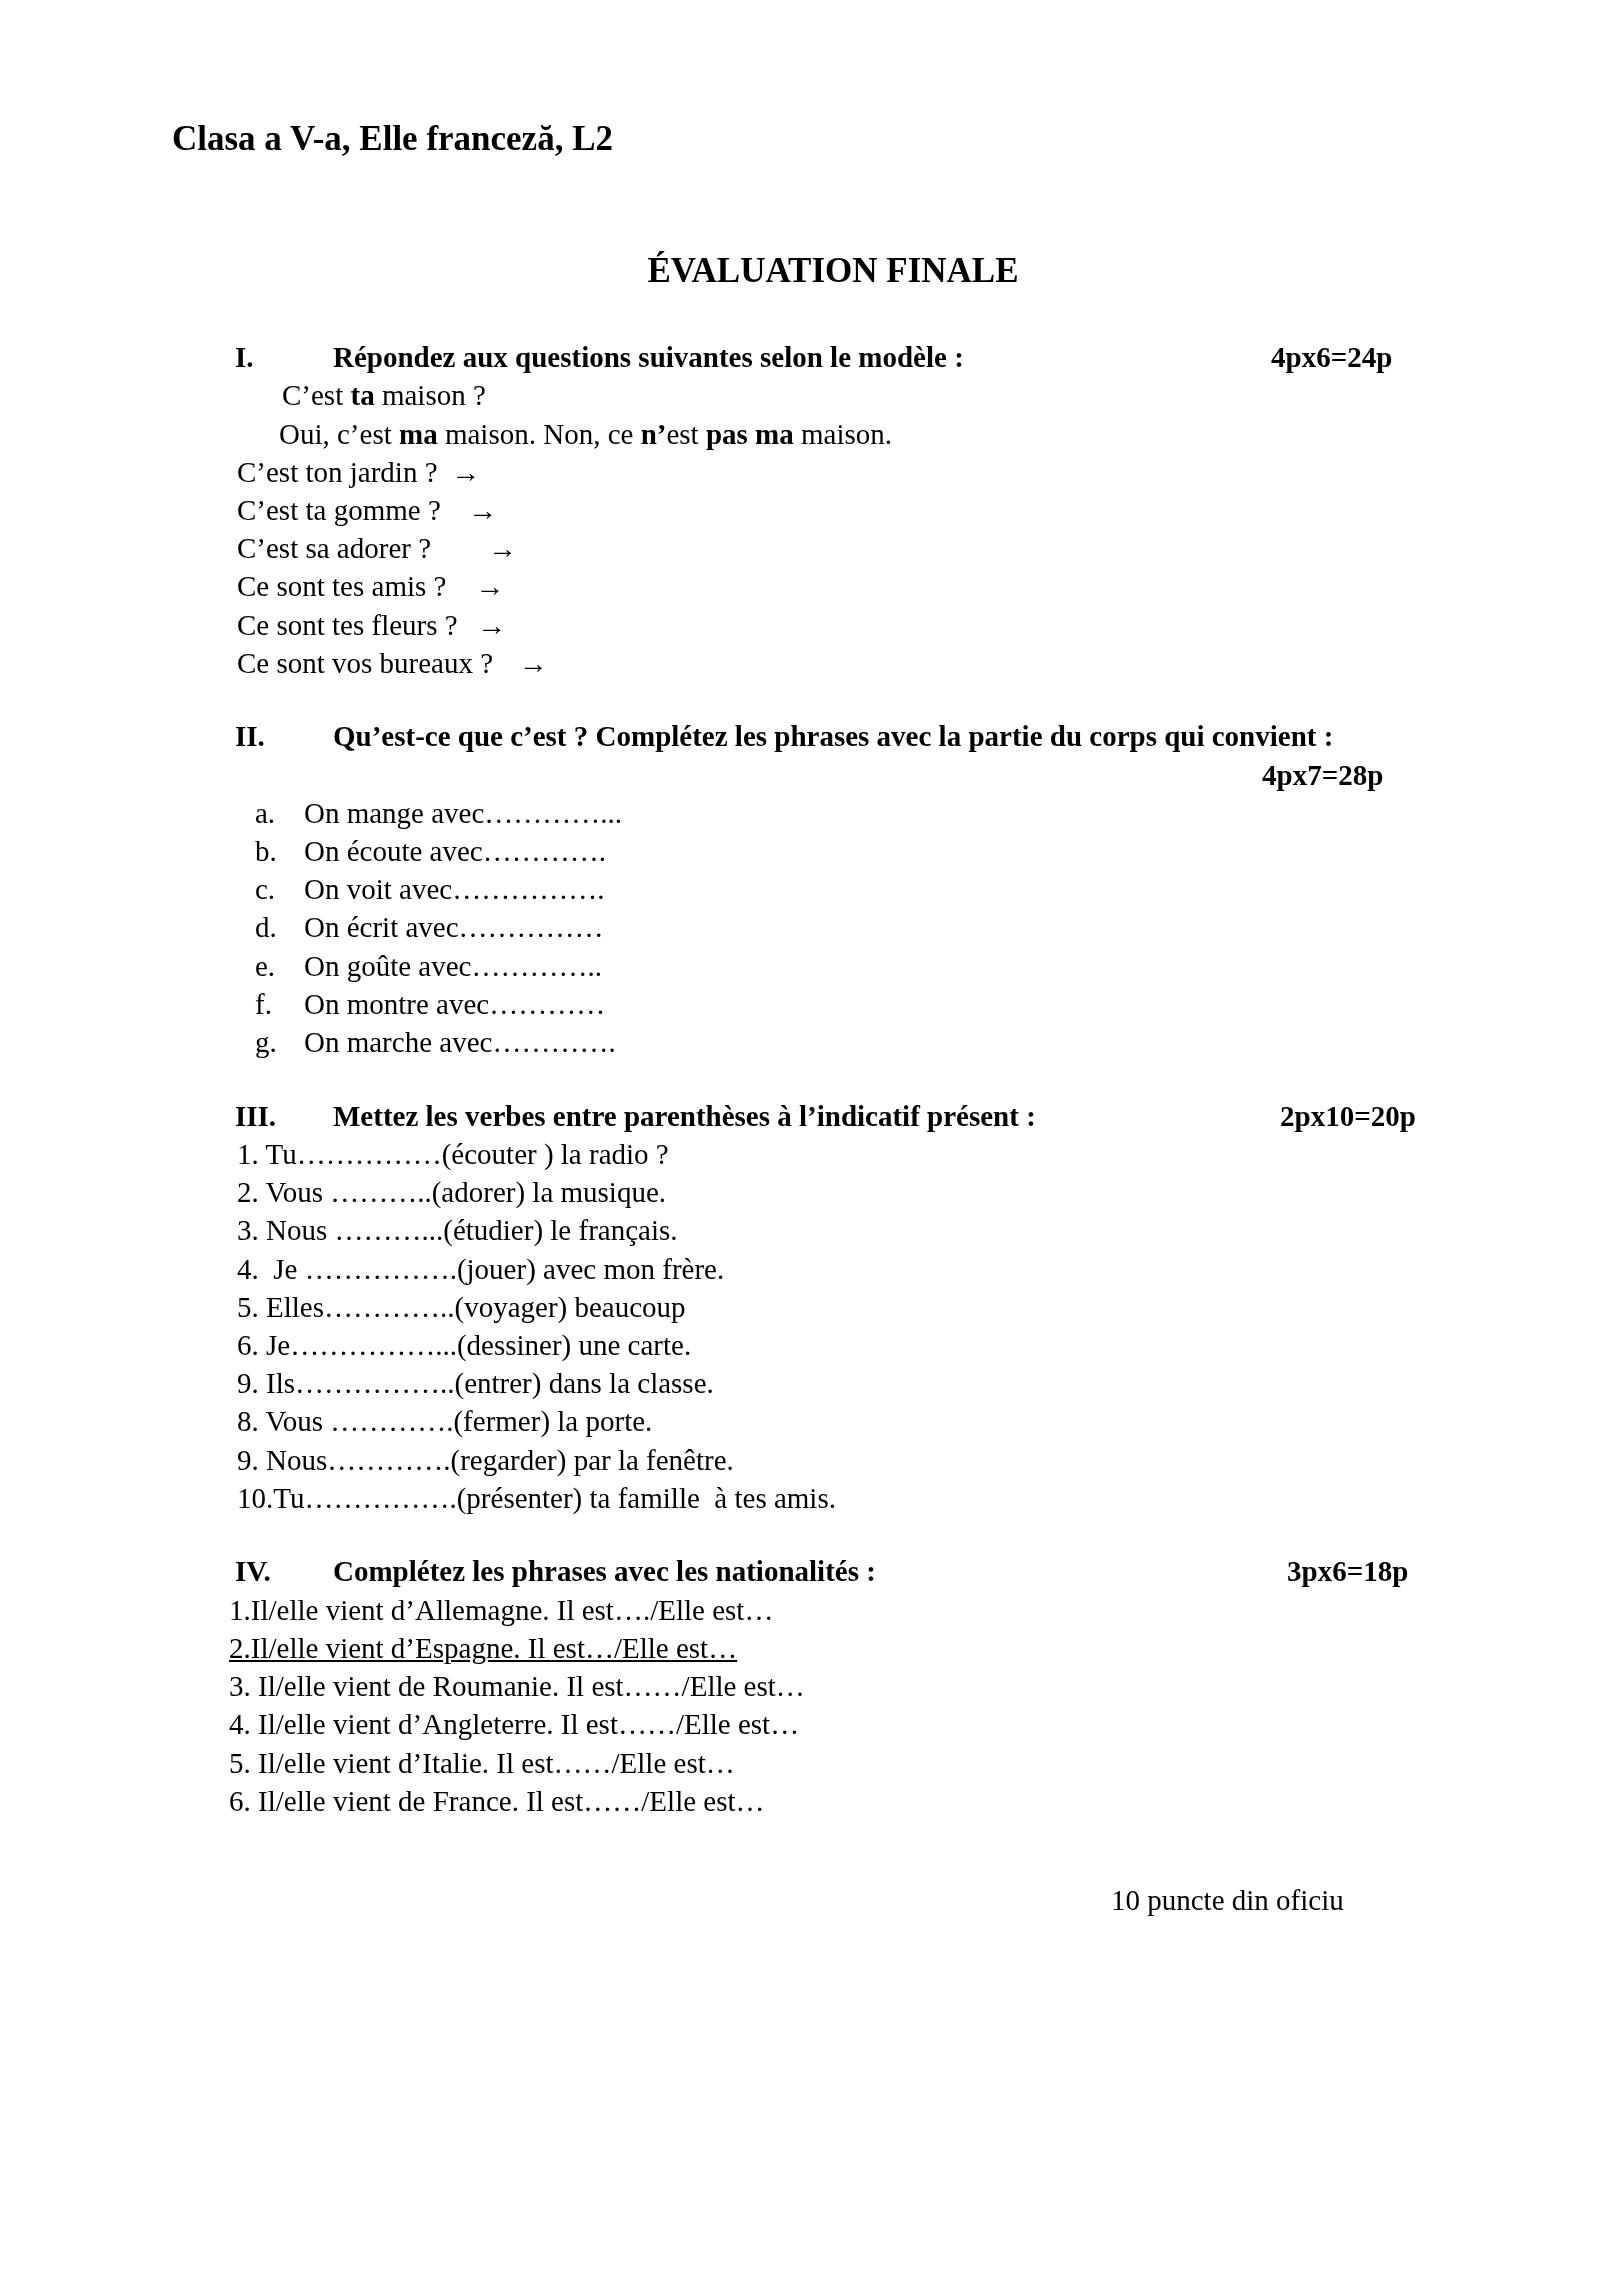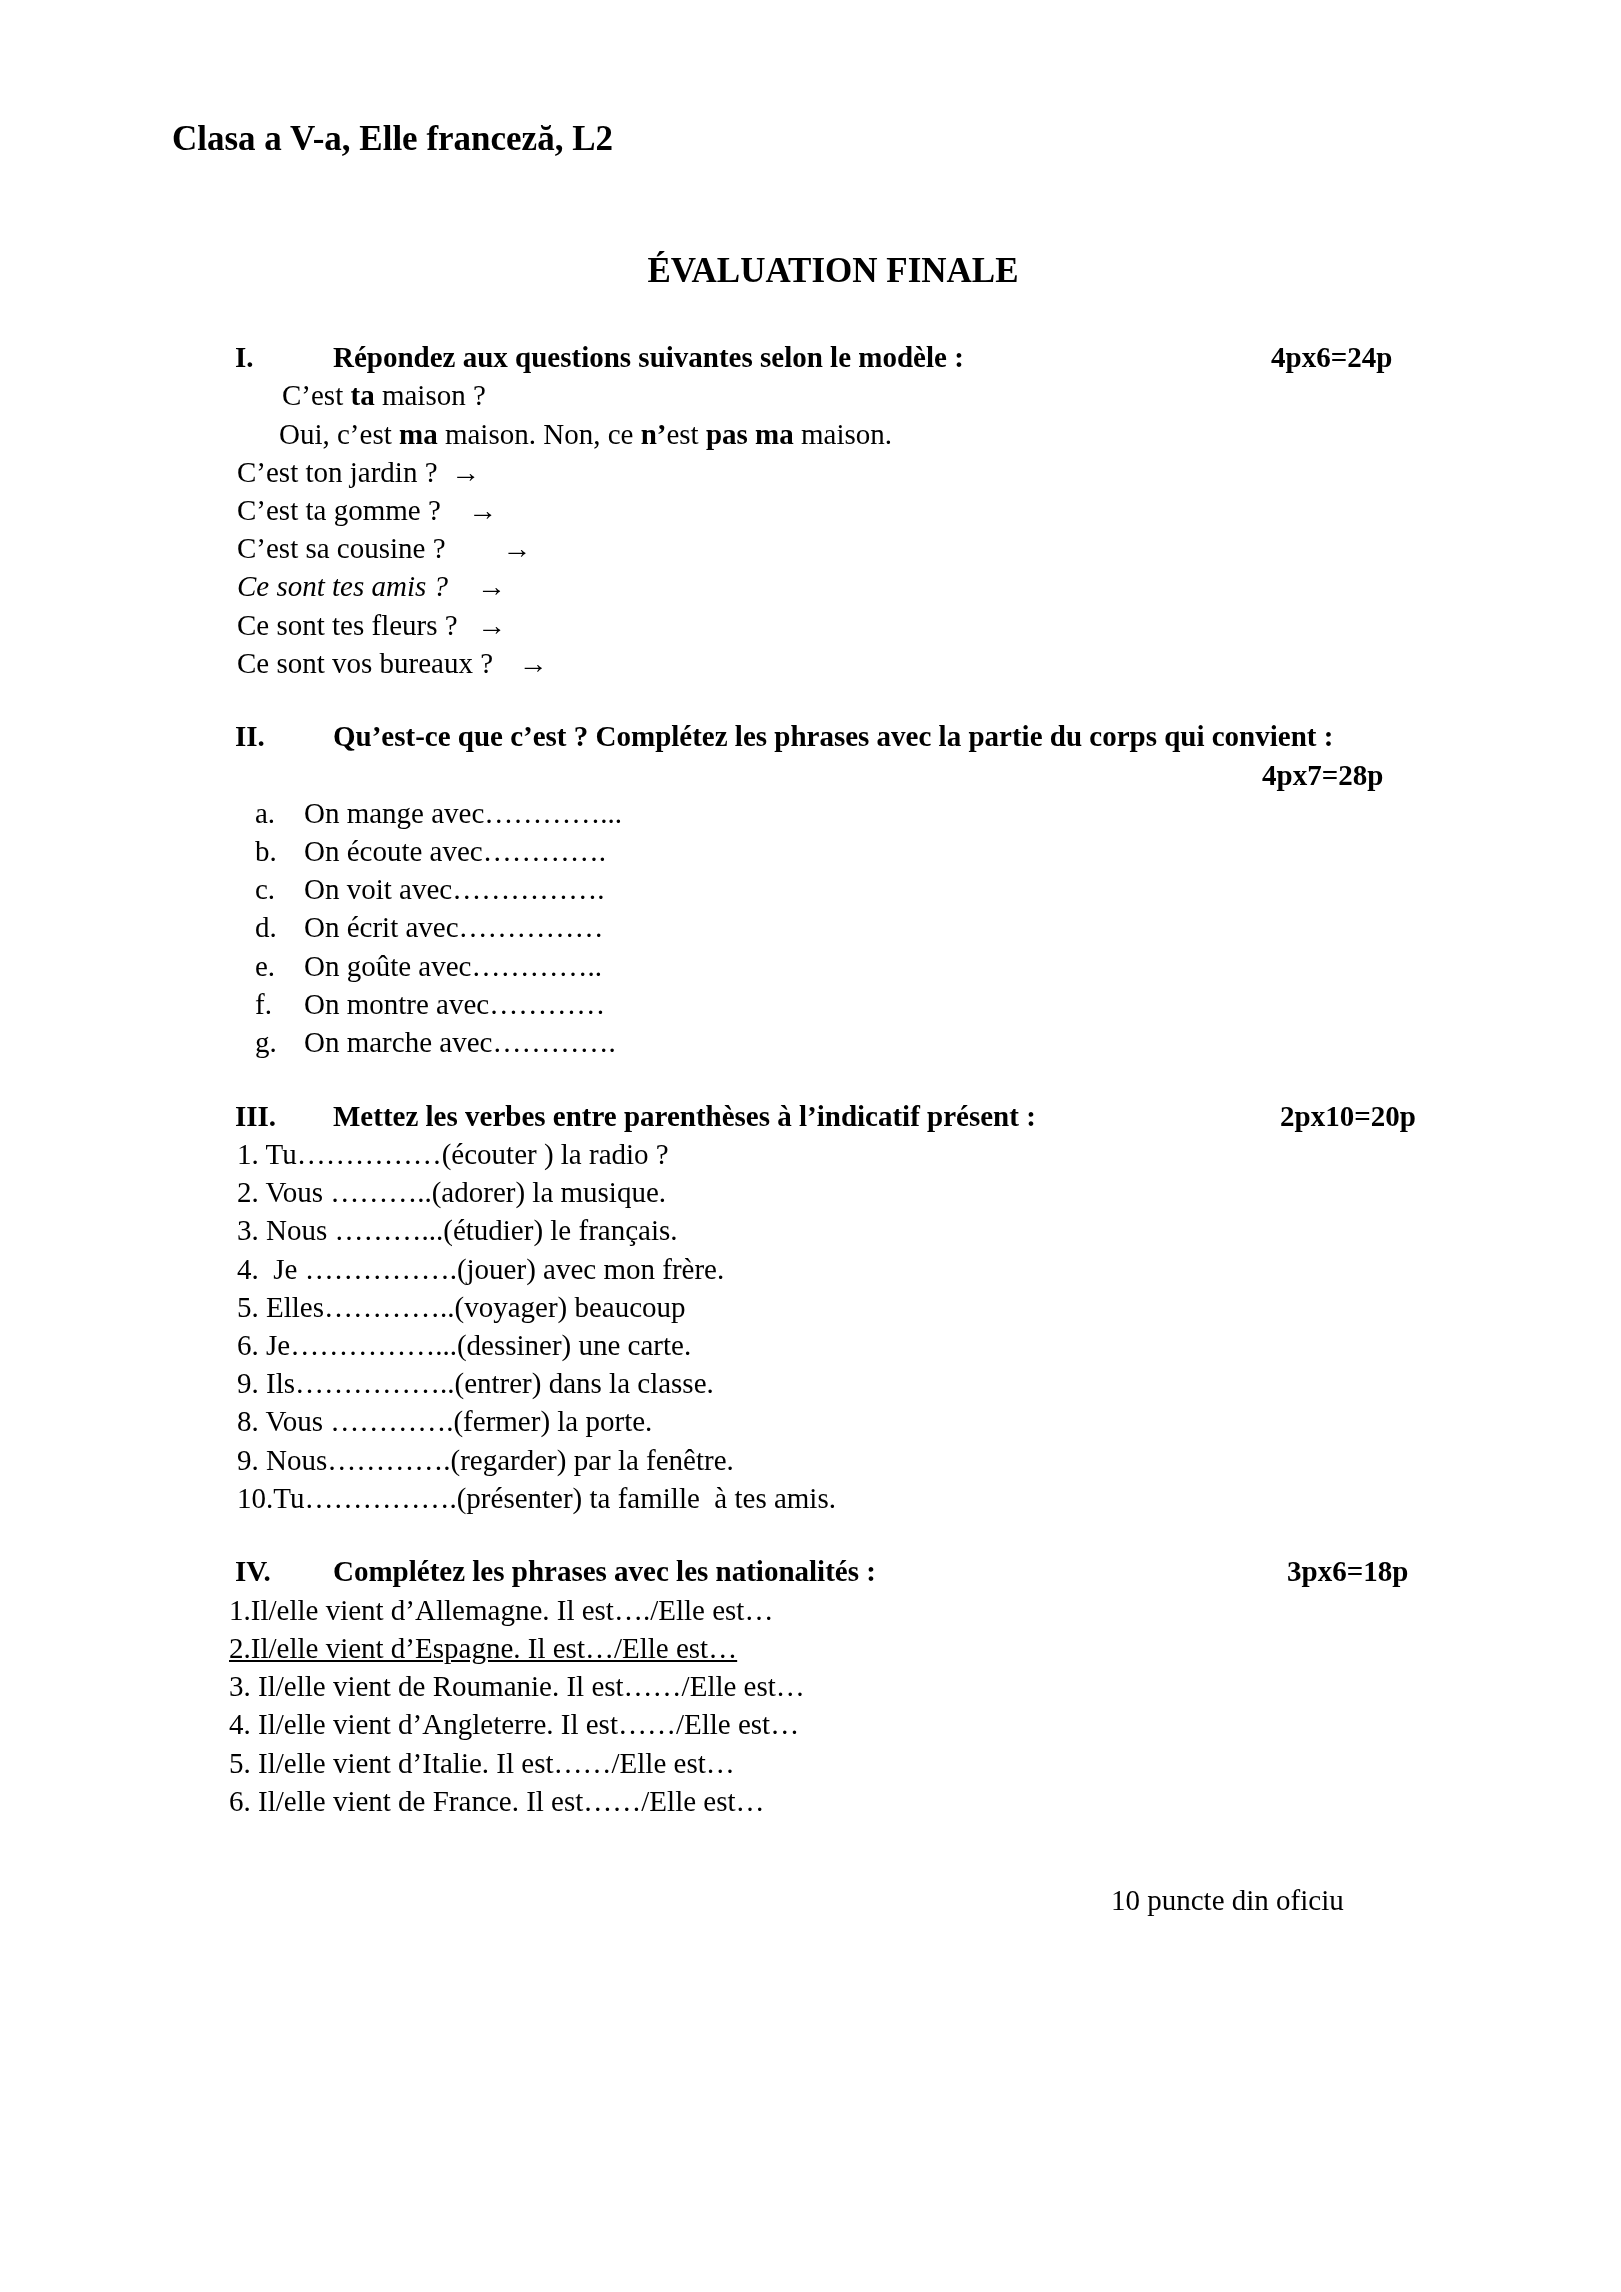--- a/index.html
+++ b/index.html
@@ -27,22 +27,22 @@
   <div class="abs sec-num" style="left:235px; top:343px;">I.</div>
   <div class="abs sec-title" style="left:333px; top:343px;">Répondez aux questions suivantes selon le modèle :</div>
   <div class="abs sec-points" style="left:1271px; top:343px;">4px6=24p</div>
 
   <div class="abs t" style="left:282px; top:381px;"><span>C’est </span><b>ta</b><span> maison ?</span></div>
 
   <div class="abs t" style="left:279px; top:420px;"><span>Oui, c’est </span><b>ma</b><span> maison. Non, ce </span><b>n’</b><span>est </span><b>pas ma</b><span> maison.</span></div>
 
   <div class="abs t" style="left:237px; top:458px;"><span>C’est ton jardin ?</span><span style="margin-left:13.7px;">→</span></div>
   <div class="abs t" style="left:237px; top:496px;"><span>C’est ta gomme ?</span><span style="margin-left:27.4px;">→</span></div>
-  <div class="abs t" style="left:237px; top:534px;"><span>C’est sa cousine ?</span><span style="margin-left:57px;">→</span></div>
-  <div class="abs t" style="left:237px; top:572px;font-style:italic;"><span>Ce sont tes amis ?</span><span style="margin-left:29px;">→</span></div>
+  <div class="abs t" style="left:237px; top:534px;"><span>C’est sa adorer ?</span><span style="margin-left:57px;">→</span></div>
+  <div class="abs t" style="left:237px; top:572px;"><span>Ce sont tes amis ?</span><span style="margin-left:29px;">→</span></div>
   <div class="abs t" style="left:237px; top:611px;"><span>Ce sont tes fleurs ?</span><span style="margin-left:19.6px;">→</span></div>
   <div class="abs t" style="left:237px; top:649px;"><span>Ce sont vos bureaux ?</span><span style="margin-left:25.5px;">→</span></div>
 </div>
 
 <div>
   <div class="abs sec-num" style="left:235px; top:722px;">II.</div>
   <div class="abs sec-title" style="left:333px; top:722px;">Qu’est-ce que c’est ? Complétez les phrases avec la partie du corps qui convient :</div>
   <div class="abs sec-points" style="left:1262px; top:761px;">4px7=28p</div>
 
   <div class="abs t" style="left:255px; top:799px;"><span class="list-letter" style="display:inline-block; width:49px;">a.</span><span>On mange avec…………...</span></div>

